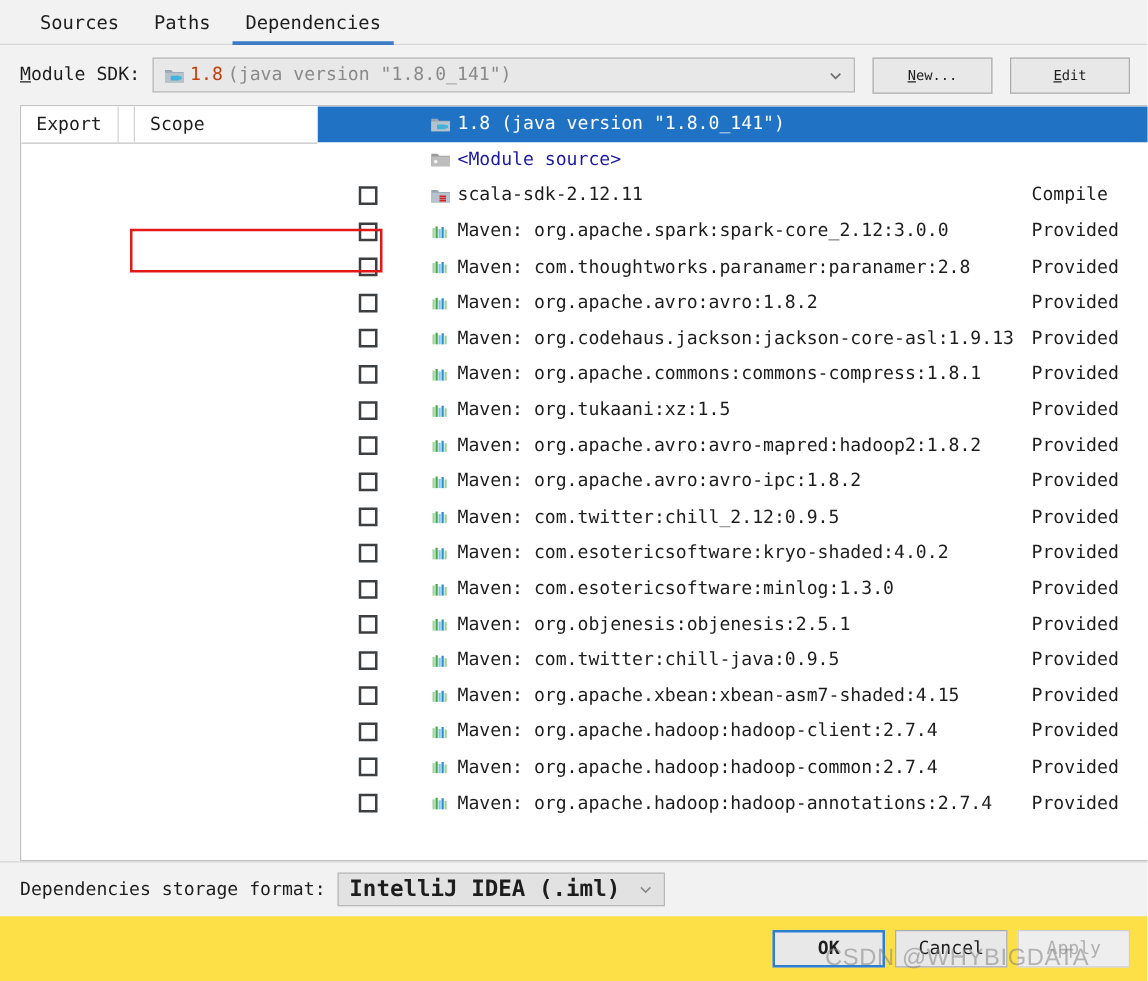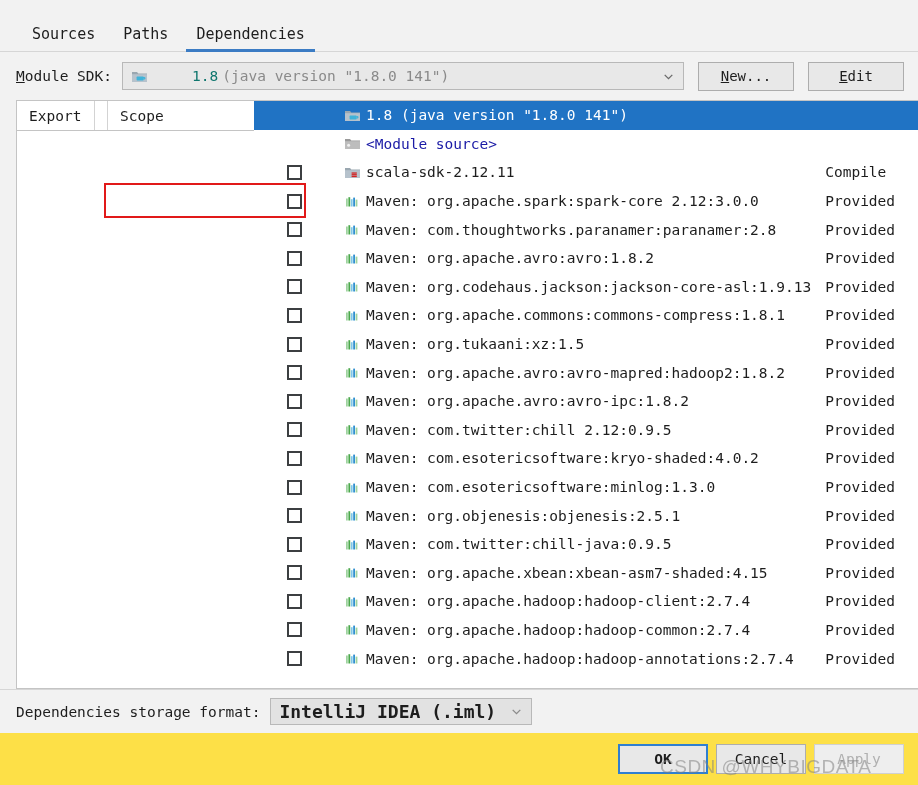--- a/index.html
+++ b/index.html
@@ -19,21 +19,21 @@
   .dialog {
     position: absolute;
     inset: 0;
     background: #f2f2f2;
     display: flex;
     flex-direction: column;
   }
 
   
   .tabbar {
-    height: 52px;
+    height: 36px;
     background: #f2f2f2;
     display: flex;
     align-items: flex-end;
     padding-left: 18px;
     box-sizing: border-box;
     border-bottom: 1px solid #d6d6d6;
     flex: 0 0 auto;
   }
   .tab {
     padding: 0 14px 9px 14px;
@@ -81,35 +81,35 @@
     cursor: default;
   }
   .combo .cval {
     font-size: 14.5px;
     white-space: nowrap;
     overflow: hidden;
     display: flex;
     align-items: center;
     gap: 4px;
   }
-  .cval .strong { color: #0f766e; margin-left: 40px; }
+  .cval .strong { color: #c2410c; }
   .cval .dim { color: #8a8a8a; }
   .chev {
     margin-left: auto;
     width: 13px; height: 13px;
     flex: 0 0 auto;
   }
   .btn {
     height: 29px;
     min-width: 96px;
     margin-left: 14px;
     background: #e8e8e8;
     border: 1px solid #adadad;
     font-family: inherit;
-    font-size: 14px;
+    font-size: 11px;
     color: #1d1d1d;
     cursor: default;
     flex: 0 0 auto;
   }
   .btn u { text-decoration: underline; }
 
   
   .tablewrap {
     flex: 1 1 auto;
     display: flex;

